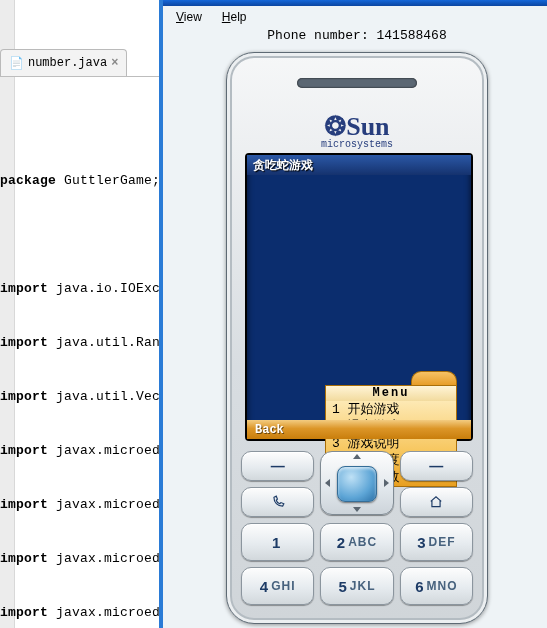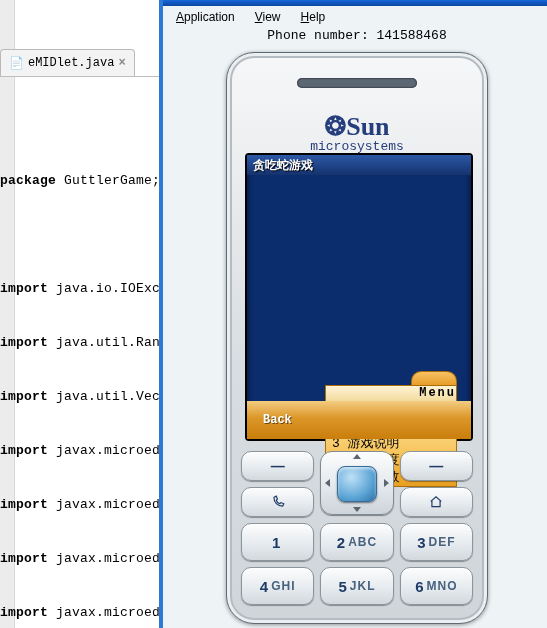--- a/index.html
+++ b/index.html
@@ -25,33 +25,33 @@
   .wtk-menuitem{ padding:3px 8px; border:1px solid transparent;}
   .wtk-menuitem u{ text-decoration:underline;}
   .phone-number-bar{ height:18px; text-align:center; font-family:"Courier New",monospace; font-size:13px; color:#000;}
   .wtk-body{ position:relative; height:580px; display:flex; justify-content:center; padding-top:6px;}
 
   
   .phone{ width:260px; height:570px; background:linear-gradient(to bottom,#f6f7f8,#d8dde1 55%,#d0d5d9); border-radius:28px; border:1px solid #5e6a74; box-shadow:inset 0 0 0 3px #eceff1, inset 0 0 0 5px #b4bcc2, 0 1px 4px rgba(0,0,0,.4); position:relative;}
   .earpiece{ position:absolute; top:25px; left:50%; transform:translateX(-50%); width:120px; height:10px; border-radius:6px; background:#5b6773; box-shadow:inset 0 0 2px #000;}
   .sun-logo{ position:absolute; top:58px; width:100%; text-align:center; font-family:Georgia,serif; font-size:26px; color:#273e7d; font-weight:bold;}
   .sun-logo .arc{color:#273e7d;}
-  .sun-sub{ position:absolute; top:86px; width:100%; text-align:center; font-size:13px; color:#273e7d;}
+  .sun-sub{ position:absolute; top:86px; width:100%; text-align:center; font-size:10px; color:#273e7d;}
 
   
   .screen{ position:absolute; top:100px; left:18px; width:224px; height:284px; background:#0b2d6e; border:2px solid #000; border-radius:4px; box-shadow:inset 0 0 6px rgba(0,0,0,.7);}
   .screen-titlebar{ height:20px; background:linear-gradient(to bottom,#2b58a6,#15326e); color:#fff; font-size:12px; display:flex; align-items:center; padding-left:6px; text-shadow:1px 1px 1px #000; font-family:Liberation Serif, serif; font-weight:bold;}
   .screen-body{ position:relative; height:264px;}
 
   
   .menu-tab{ position:absolute; right:14px; top:196px; width:44px; height:14px; border-top-left-radius:10px; border-top-right-radius:10px; background:linear-gradient(to bottom,#f6c266,#e69a23); border:1px solid #a96e08; border-bottom:none;}
-  .menu-hdr{ position:absolute; right:14px; top:210px; width:130px; height:16px; background:linear-gradient(to bottom,#fff4d6,#f1d99a); border:1px solid #a96e08; font-family:"Courier New",monospace; font-size:12px; font-weight:bold; text-align:right; line-height:15px; letter-spacing:2px;}
+  .menu-hdr{ position:absolute; right:14px; top:210px; width:130px; height:16px; background:linear-gradient(to bottom,#fff4d6,#f1d99a); border:1px solid #a96e08; font-family:"Courier New",monospace; font-size:12px; font-weight:bold; text-align:center; line-height:15px; letter-spacing:2px;}
   .menu-popup{ position:absolute; right:14px; top:226px; width:130px; background:linear-gradient(to bottom,#fde9b4,#f7c65d 60%,#e89f20); border:1px solid #a96e08; border-top:none; font-family:"SimSun","Courier New",monospace; font-size:13px; color:#000;}
   .menu-item{ padding:1px 2px 1px 6px; height:15px; line-height:15px;}
-  .softkeys{ position:absolute; left:0; bottom:0; height:38px; width:100%; background:linear-gradient(to bottom,#f3cc81,#dc9628 45%,#c97e0c); color:#fff; display:flex; align-items:center; padding:0 16px; box-sizing:border-box;}
+  .softkeys{ position:absolute; left:0; bottom:0; height:19px; width:100%; background:linear-gradient(to bottom,#f3cc81,#dc9628 45%,#c97e0c); color:#fff; display:flex; align-items:center; padding:0 8px; box-sizing:border-box;}
   .softkeys .lbl{ font-family:"Courier New",monospace; font-size:12px; font-weight:bold; text-shadow:1px 1px 0 rgba(0,0,0,.5);}
   .softkeys .lbl.right{ margin-left:auto;}
 
   
   .keypad{ position:absolute; top:398px; left:14px; width:232px;}
   .dpad-row{ display:grid; grid-template-columns:1fr 1fr 1fr; gap:6px;}
   .btn{ height:36px; border-radius:10px; background:linear-gradient(to bottom,#fdfdfd,#e6ebef 55%,#d2d8dc); border:1px solid #8b959e; box-shadow:inset 0 1px 0 #fff, 0 1px 1px rgba(0,0,0,.35); display:flex; align-items:center; justify-content:center; font-family:"Arial Narrow",Arial; font-size:14px; color:#1d3b66; font-weight:bold; position:relative;}
   .dpad-center{ height:62px; border-radius:12px; background:linear-gradient(to bottom,#fdfdfd,#e1e7ec 60%,#cdd4da); border:1px solid #7f8a93; position:relative; box-shadow:inset 0 1px 0 #fff,0 1px 1px rgba(0,0,0,.4);}
   .dpad-center .core{ position:absolute; top:14px; left:50%; transform:translateX(-50%); width:38px; height:34px; border-radius:8px; background:radial-gradient(circle at 35% 30%,#bfe1f6,#5da5d6 60%,#2a6fa6); border:1px solid #356d97; box-shadow:0 1px 2px rgba(0,0,0,.5), inset 0 2px 3px rgba(255,255,255,.6);}
   .arrow{ position:absolute; width:0;height:0; border-style:solid;}
@@ -70,21 +70,21 @@
 <body>
 
 <div class="root">
 
   <div class="editor-wrap">
     <div class="editor-ruler"></div>
 
     <div class="tab-bar">
       <div class="file-tab">
         <span>📄</span>
-        <span>eMIDlet.java</span>
+        <span>number.java</span>
         <span class="file-x">×</span>
       </div>
     </div>
     <div class="tab-strip"></div>
 
     <div class="code-area">
       <div class="code-line"> </div>
       <div class="code-line"><span class="kw">package</span><span> GuttlerGame;</span></div>
       <div class="code-line"> </div>
       <div class="code-line"><span class="kw">import</span><span> java.io.IOException;</span></div>
@@ -104,21 +104,20 @@
       
     </div>
 
     <div class="wm-logo">51CTO.com</div>
     <div class="wm-sub">技术领跑</div>
   </div>
 
   <div class="wtk-window">
     <div class="wtk-titlebar"></div>
     <div class="wtk-menubar">
-      <div class="wtk-menuitem"><u>A</u><span>pplication</span></div>
       <div class="wtk-menuitem"><u>V</u><span>iew</span></div>
       <div class="wtk-menuitem"><u>H</u><span>elp</span></div>
     </div>
     <div class="phone-number-bar">
       <span>Phone number: </span><span>141588468</span>
     </div>
     <div class="wtk-body">
 
       <div class="phone">
         <div class="earpiece"></div>

